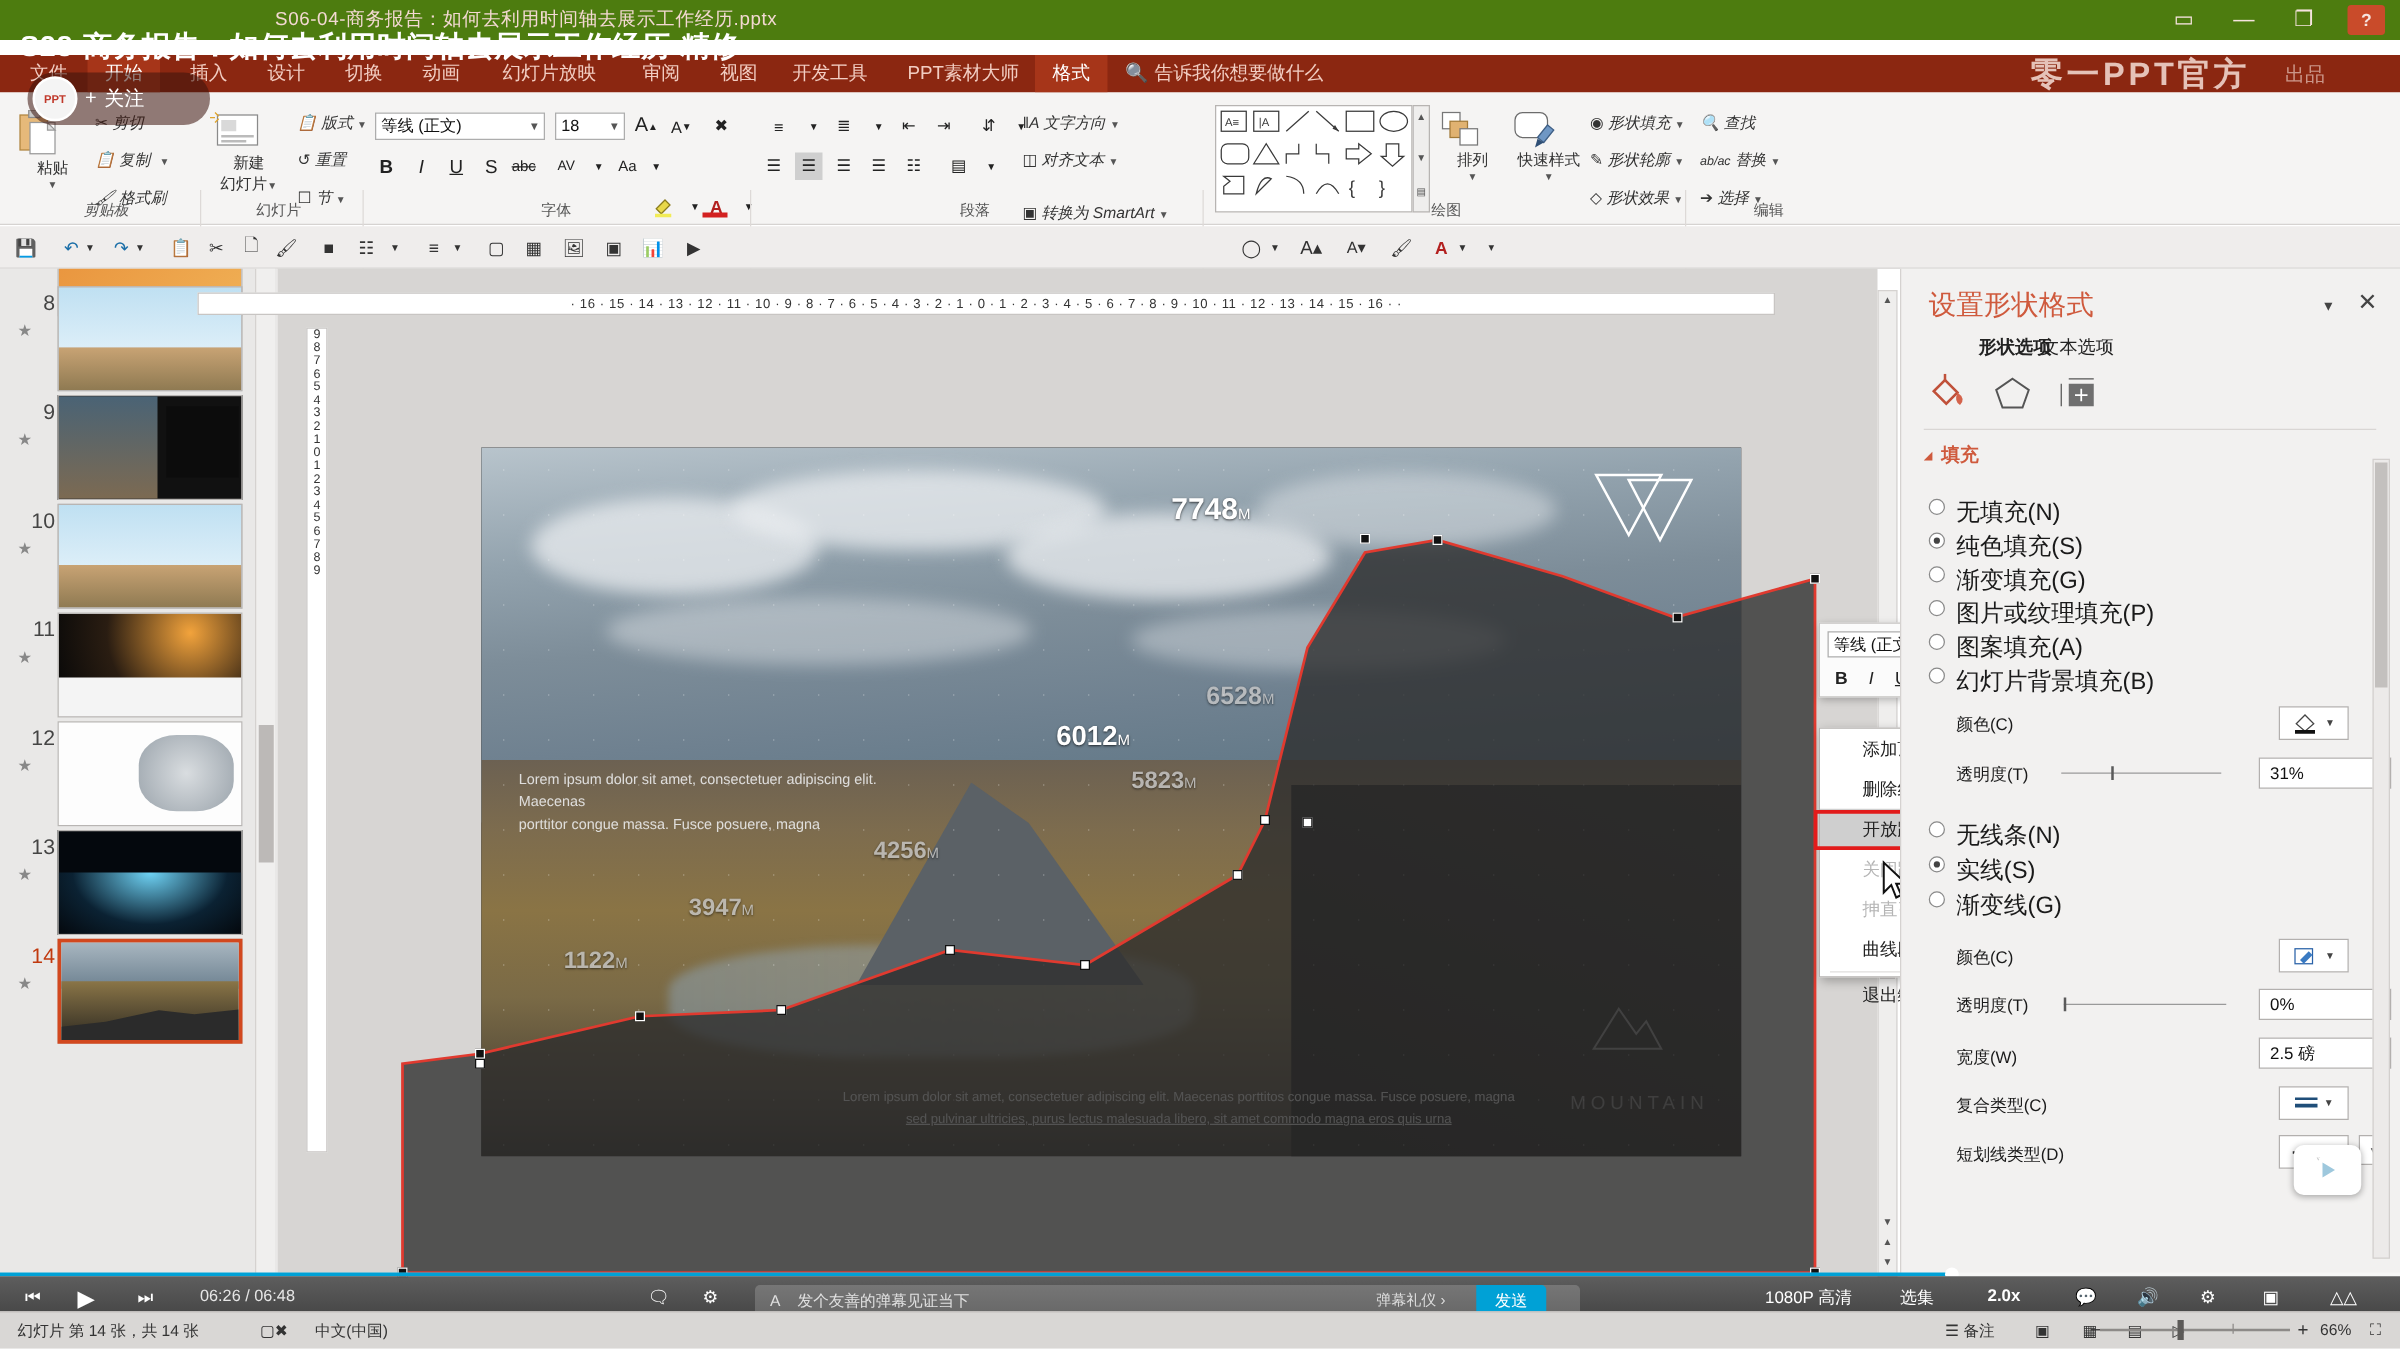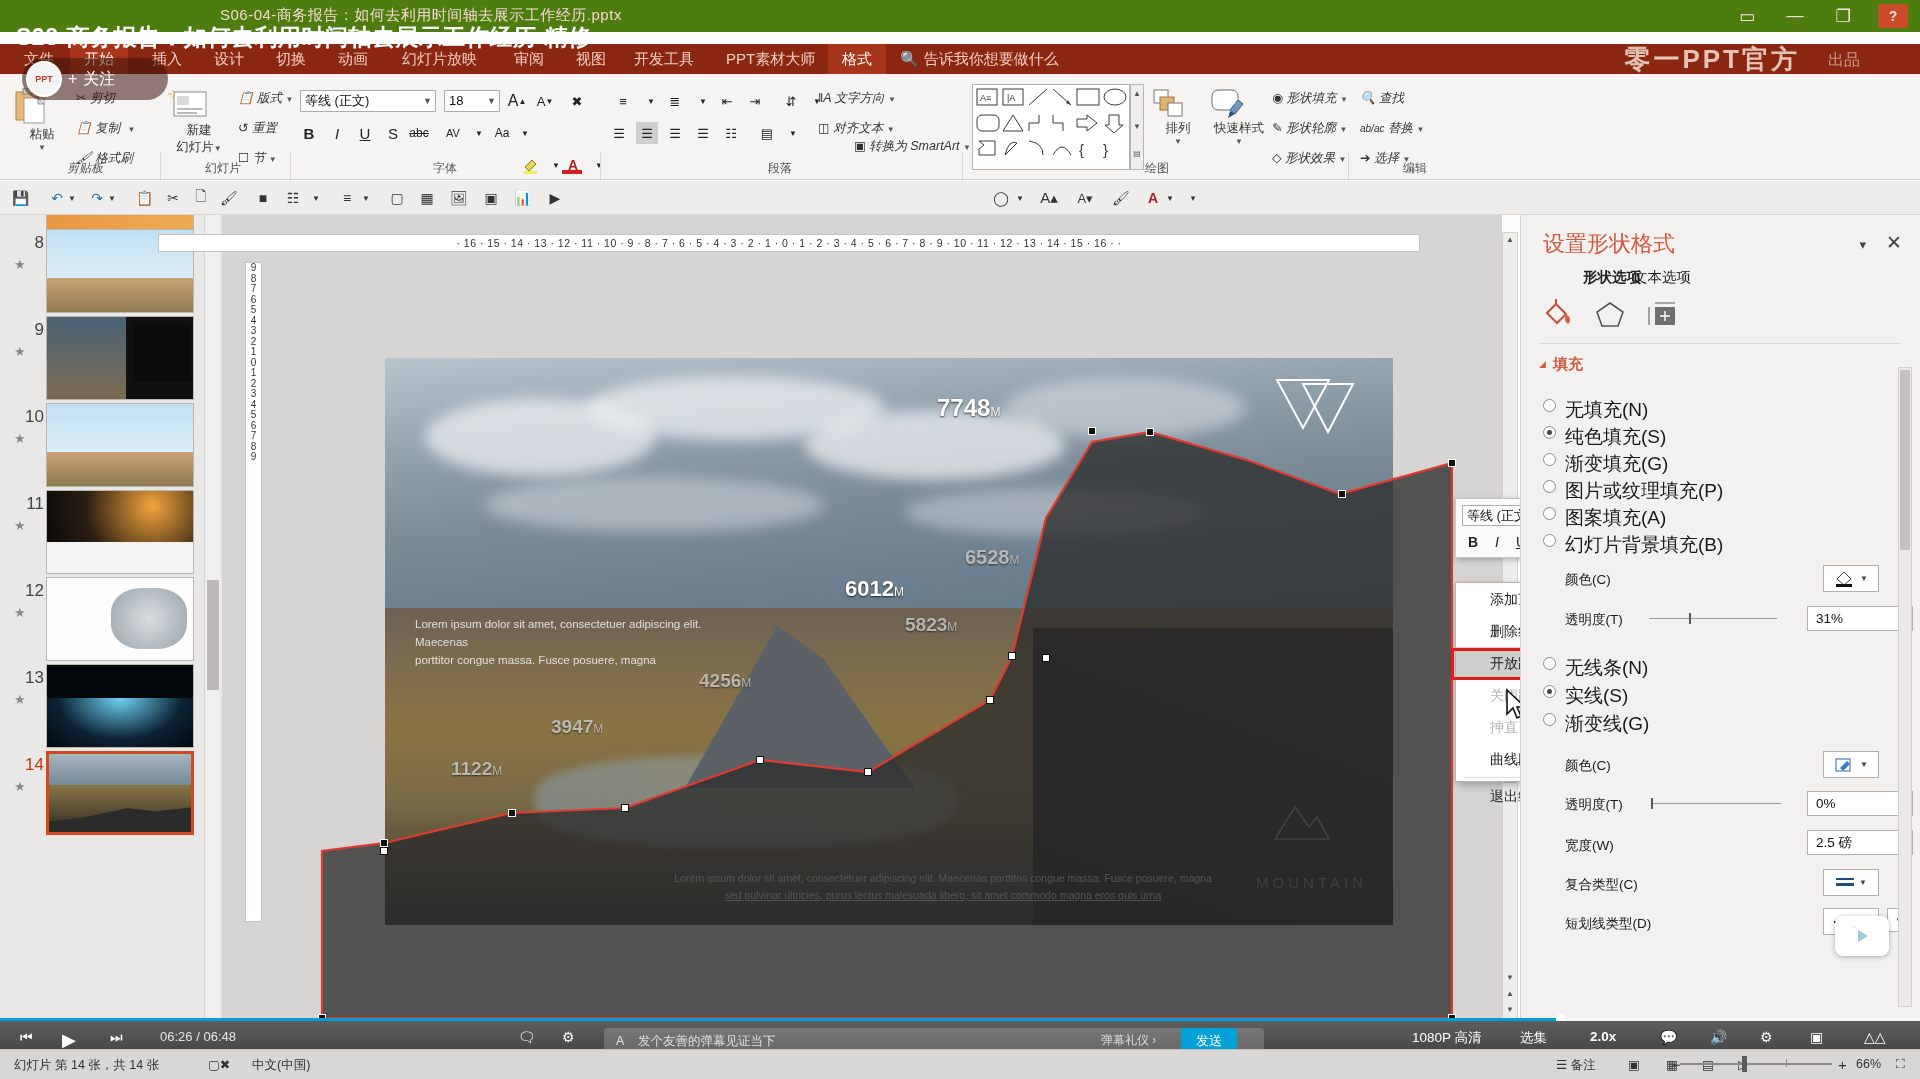--- a/index.html
+++ b/index.html
@@ -412,21 +412,21 @@
   <div class="r-item" style="left:818px; top:16px;">
     <span>‖A</span>
     <span>文字方向</span>
     <span style="font-size:8px;color:#555;">▼</span>
   </div>
   <div class="r-item" style="left:818px; top:46px;">
     <span>◫</span>
     <span>对齐文本</span>
     <span style="font-size:8px;color:#555;">▼</span>
   </div>
-  <div class="r-item" style="left:818px; top:64px;margin-left:36px;">
+  <div class="r-item" style="left:818px; top:88px;">
     <span>▣</span>
     <span>转换为 SmartArt</span>
     <span style="font-size:8px;color:#555;">▼</span>
   </div>
   <div class="grp-sep" style="left:962px;"></div>
 
   <div style="position:absolute;left:972px;top:10px;width:158px;height:86px;border:1px solid #b7b4b2;background:#fff;">
     <svg width="156" height="84" viewBox="0 0 156 84">
       <rect x="4" y="4" width="20" height="16" fill="none" stroke="#3a3a3a"></rect>
         <text x="7" y="16" font-size="9" fill="#3a3a3a">A≡</text>

